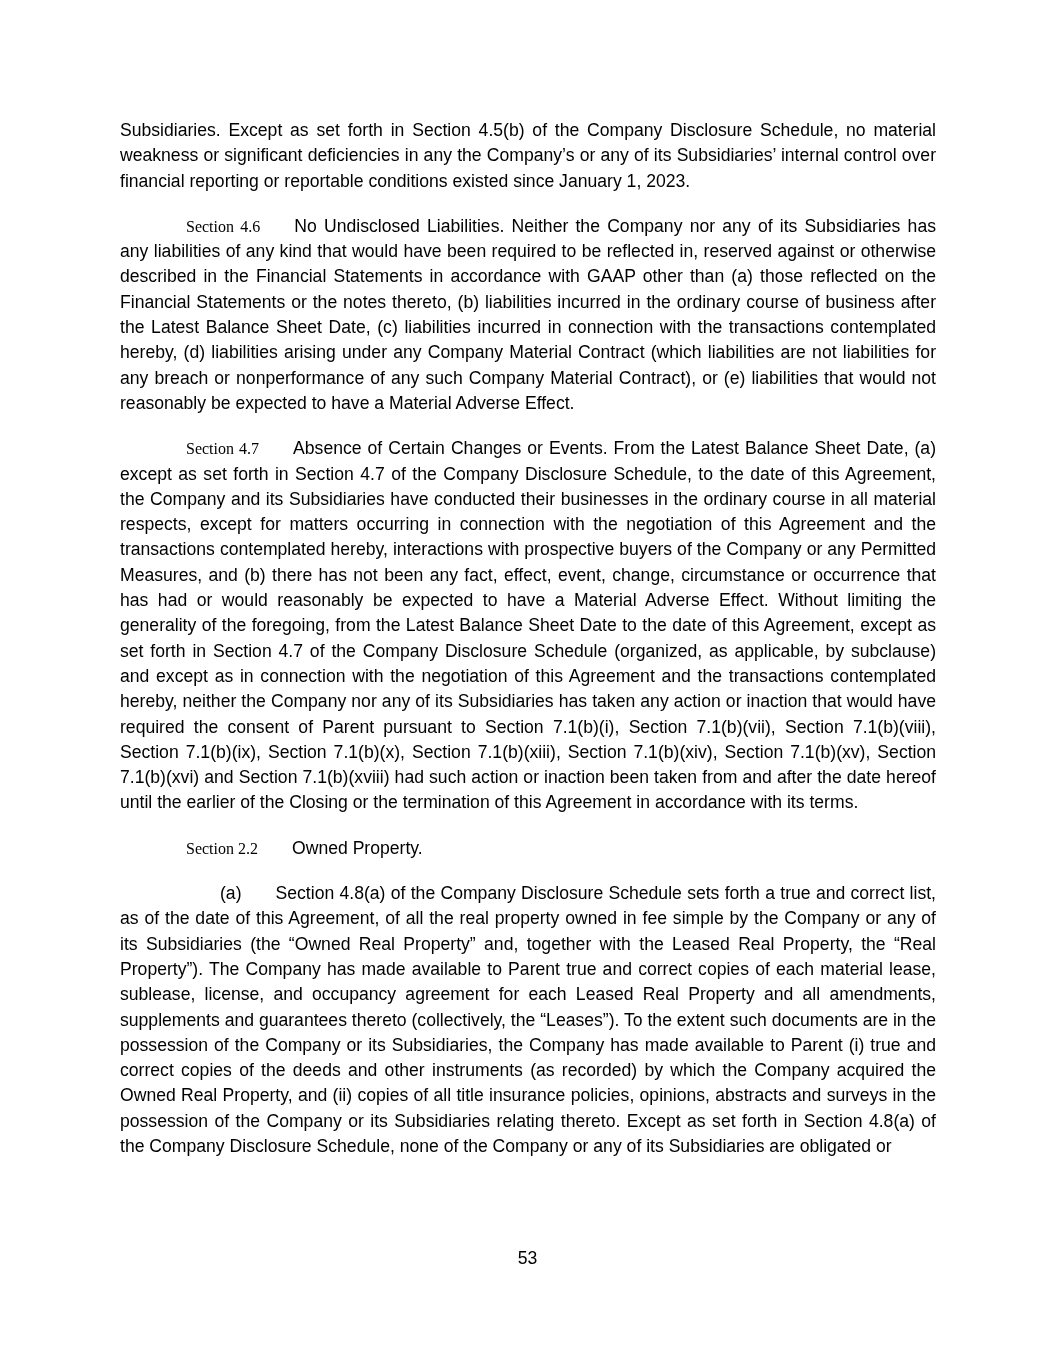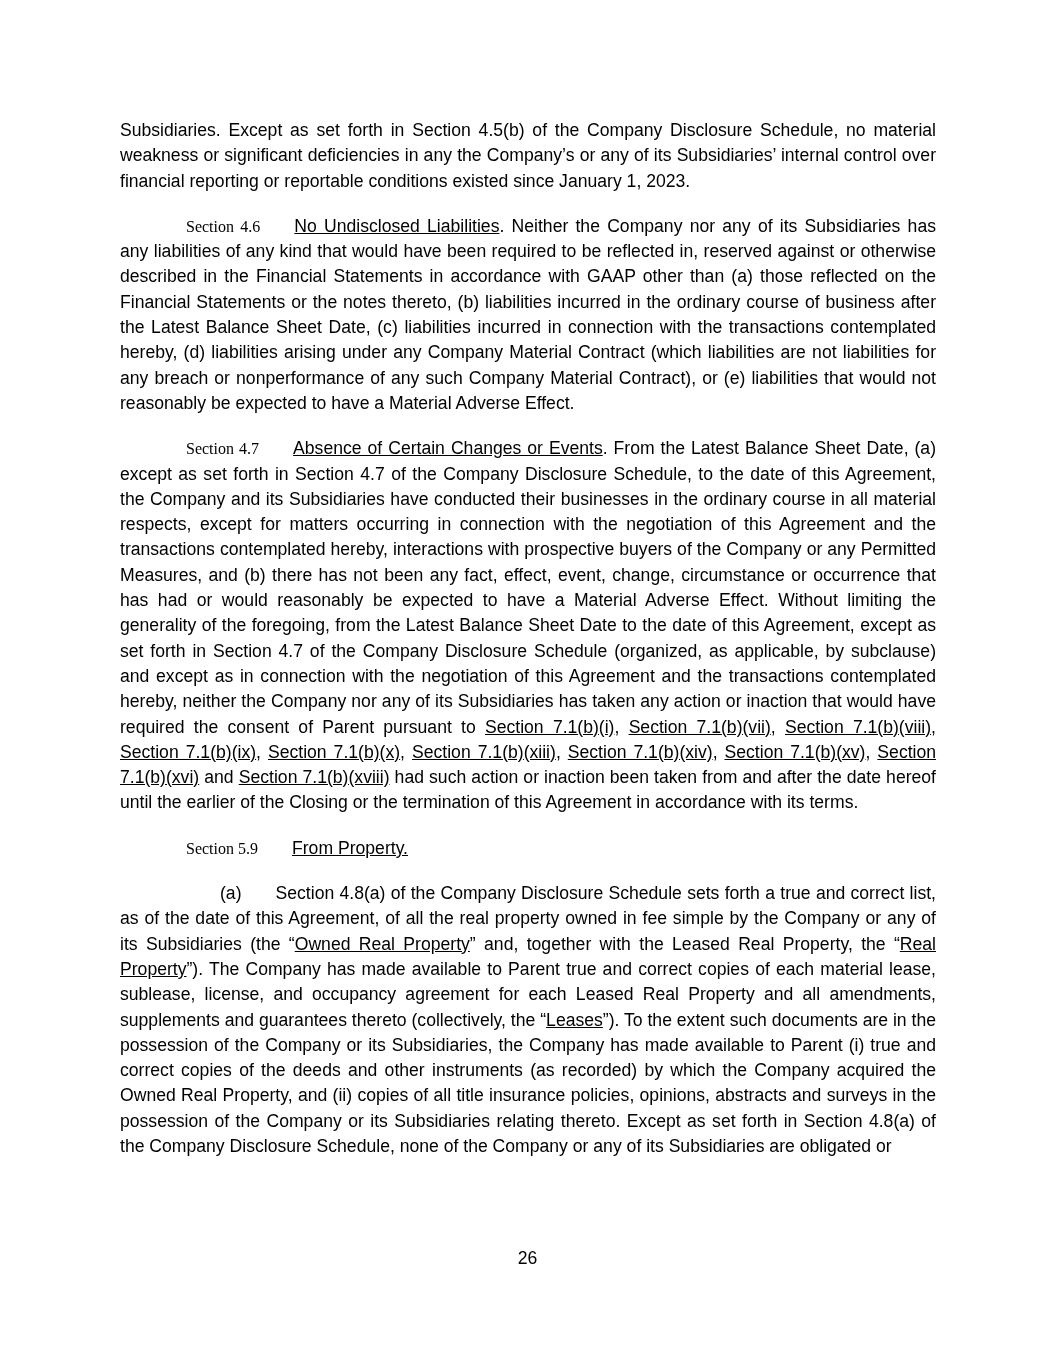--- a/index.html
+++ b/index.html
@@ -44,21 +44,20 @@
     text-indent: 66px;
   }
   .indent-sub {
     text-indent: 100px;
   }
   .sec-label {
     font-family: "Liberation Serif", serif;
     font-size: 16px;
   }
   .u {
-    text-decoration: underline;
   }
   .gap-lg {
     display: inline-block;
     width: 34px;
   }
   .pagenum {
     position: absolute;
     left: 0;
     top: 1248px;
     width: 1055px;
@@ -79,23 +78,23 @@
 
     <p class="para indent-sec">
       <span class="sec-label">Section 4.6</span><span class="gap-lg"></span><span class="u">No Undisclosed Liabilities</span><span>.  Neither the Company nor any of its Subsidiaries has any liabilities of any kind that would have been required to be reflected in, reserved against or otherwise described in the Financial Statements in accordance with GAAP other than (a) those reflected on the Financial Statements or the notes thereto, (b) liabilities incurred in the ordinary course of business after the Latest Balance Sheet Date, (c) liabilities incurred in connection with the transactions contemplated hereby, (d) liabilities arising under any Company Material Contract (which liabilities are not liabilities for any breach or nonperformance of any such Company Material Contract), or (e) liabilities that would not reasonably be expected to have a Material Adverse Effect.</span>
     </p>
 
     <p class="para indent-sec">
       <span class="sec-label">Section 4.7</span><span class="gap-lg"></span><span class="u">Absence of Certain Changes or Events</span><span>.  From the Latest Balance Sheet Date, (a) except as set forth in Section 4.7 of the Company Disclosure Schedule, to the date of this Agreement, the Company and its Subsidiaries have conducted their businesses in the ordinary course in all material respects, except for matters occurring in connection with the negotiation of this Agreement and the transactions contemplated hereby, interactions with prospective buyers of the Company or any Permitted Measures, and (b) there has not been any fact, effect, event, change, circumstance or occurrence that has had or would reasonably be expected to have a Material Adverse Effect.  Without limiting the generality of the foregoing, from the Latest Balance Sheet Date to the date of this Agreement, except as set forth in Section 4.7 of the Company Disclosure Schedule (organized, as applicable, by subclause) and except as in connection with the negotiation of this Agreement and the transactions contemplated hereby, neither the Company nor any of its Subsidiaries has taken any action or inaction that would have required the consent of Parent pursuant to </span><span class="u">Section 7.1(b)(i)</span>, <span class="u">Section 7.1(b)(vii)</span>, <span class="u">Section 7.1(b)(viii)</span>, <span class="u">Section 7.1(b)(ix)</span>, <span class="u">Section 7.1(b)(x)</span>, <span class="u">Section 7.1(b)(xiii)</span>, <span class="u">Section 7.1(b)(xiv)</span>, <span class="u">Section 7.1(b)(xv)</span>, <span class="u">Section 7.1(b)(xvi)</span><span> and </span><span class="u">Section 7.1(b)(xviii)</span><span> had such action or inaction been taken from and after the date hereof until the earlier of the Closing or the termination of this Agreement in accordance with its terms.</span>
     </p>
 
     <p class="para indent-sec">
-      <span class="sec-label">Section 5.9</span><span class="gap-lg"></span><span class="u">From Property.</span>
+      <span class="sec-label">Section 2.2</span><span class="gap-lg"></span><span class="u">Owned Property.</span>
     </p>
 
     <p class="para indent-sub">
       <span>(a)</span><span class="gap-lg"></span><span>Section 4.8(a) of the Company Disclosure Schedule sets forth a true and correct list, as of the date of this Agreement, of all the real property owned in fee simple by the Company or any of its Subsidiaries (the “</span><span class="u">Owned Real Property</span><span>”  and, together with the Leased Real Property, the “</span><span class="u">Real Property</span><span>”).  The Company has made available to Parent true and correct copies of each material lease, sublease, license, and occupancy agreement for each Leased Real Property and all amendments, supplements and guarantees thereto (collectively, the “</span><span class="u">Leases</span><span>”).  To the extent such documents are in the possession of the Company or its Subsidiaries, the Company has made available to Parent (i) true and correct copies of the deeds and other instruments (as recorded) by which the Company acquired the Owned Real Property, and (ii) copies of all title insurance policies, opinions, abstracts and surveys in the possession of the Company or its Subsidiaries relating thereto.  Except as set forth in Section 4.8(a) of the Company Disclosure Schedule, none of the Company or any of its Subsidiaries are obligated or</span>
     </p>
 
   </div>
 
-  <div class="pagenum">26</div>
+  <div class="pagenum">53</div>
 </div>
 
 </body></html>

